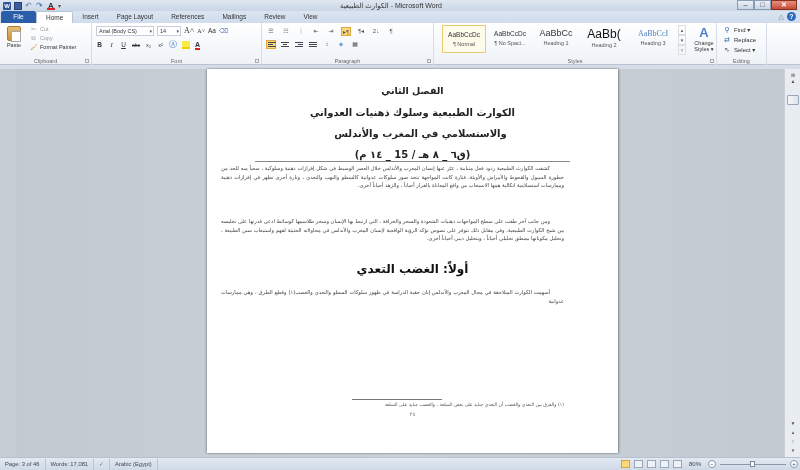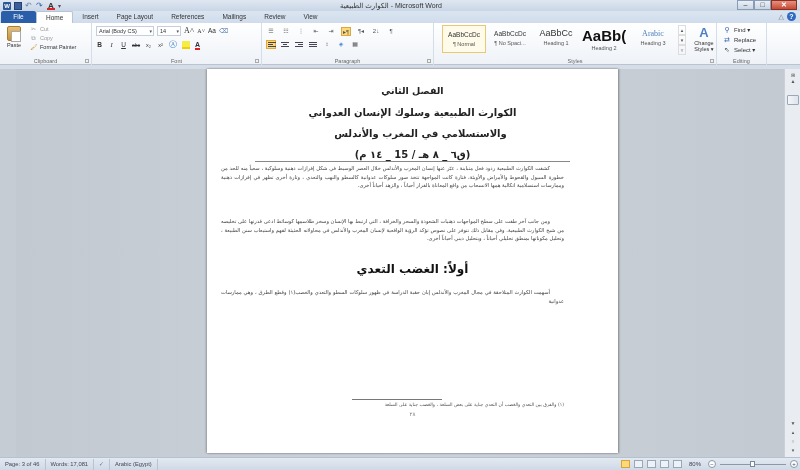--- a/index.html
+++ b/index.html
@@ -253,25 +253,25 @@
     </div>
     <div class="style-box" style="left:47px">
       <div class="style-preview">AaBbCcDc</div>
       <div class="style-name">¶ No Spaci...</div>
     </div>
     <div class="style-box" style="left:93px">
       <div class="style-preview" style="font-size:9px;margin-top:3px;color:#333">AaBbCc</div>
       <div class="style-name" style="margin-top:2px">Heading 1</div>
     </div>
     <div class="style-box" style="left:141px">
-      <div class="style-preview" style="font-size:15px;font-weight:bold;margin-top:2px;color:#111">AaBb(</div>
+      <div class="style-preview" style="font-size:12px;font-weight:normal;margin-top:2px;color:#111">AaBb(</div>
       <div class="style-name" style="margin-top:1px">Heading 2</div>
     </div>
     <div class="style-box" style="left:190px">
-      <div class="style-preview" style="font-size:8px;color:#4f81bd;font-family:'Liberation Serif',serif;margin-top:4px">Arabic</div>
+      <div class="style-preview" style="font-size:8px;color:#4f81bd;font-family:'Liberation Serif',serif;margin-top:4px">AaBbCcI</div>
       <div class="style-name" style="margin-top:2px">Heading 3</div>
     </div>
     <div class="gallery-scroll" style="left:237px">
       <div>▴</div>
       <div>▾</div>
       <div>▿</div>
     </div>
     <div class="change-styles" style="left:248px">
       <div class="cs-ic">A</div>
       <div class="cs-label">Change Styles ▾</div>
@@ -295,21 +295,21 @@
     </div>
     <div class="group-label">Editing</div>
   </div>
 </div>
 
 <div class="ruler-strip"></div>
 
 <div class="doc-area">
   <div class="page">
     <div class="chapter-title t1">الفصل الثاني</div>
-    <div class="chapter-title t2">الكوارث الطبيعية وسلوك الإنسان العدواني</div>
+    <div class="chapter-title t2">الكوارث الطبيعية وسلوك ذهنيات العدواني</div>
     <div class="chapter-title t3">والاستسلامي في المغرب والأندلس</div>
     <div class="chapter-title t4">(ق٦ _ ٨ هـ / 15 _ ١٤ م)</div>
     <div class="rule"></div>
     <p class="body-para p1">كشفت الكوارث الطبيعية ردود فعل متباينة ، عبّر عنها إنسان المغرب والأندلس خلال العصر الوسيط في شكل إفرازات ذهنية وسلوكية ، سعياً منه للحد من خطورة السيول والقحوط والأمراض والأوبئة، فتارة كانت المواجهة تتخذ صور سلوكات عدوانية كالسطو والنهب والتعدي ، وتارة أخرى تظهر في إفرازات ذهنية وممارسات استسلامية اتكالية همها الانسحاب من واقع المعاناة بالفرار أحياناً ، والزهد أحياناً أخرى.</p>
     <p class="body-para p2">ومن جانب آخر طفت على سطح المواجهات ذهنيات الشعوذة والسحر والخرافة ، التي ارتبط بها الإنسان وسخر طلاسمها كوسائط ادعى قدرتها على تخليصه من شبح الكوارث الطبيعية. وفي مقابل ذلك نتوفر على نصوص تؤكد الرؤية الواقعية لإنسان المغرب والأندلس في محاولاته الحثيثة لفهم واستيعاب سنن الطبيعة ، وتحليل مكوناتها بمنطق تحليلي أحياناً ، وبتحليل ديني أحياناً أخرى.</p>
     <div class="section-head">أولاً: الغضب التعدي</div>
     <p class="body-para p3">أسهمت الكوارث المتلاحقة في مجال المغرب والأندلس إبان حقبة الدراسة في ظهور سلوكات السطو والتعدي والغصب(١) وقطع الطرق ، وهي ممارسات عدوانية</p>
     <div class="fn-rule"></div>
     <div class="footnote">(١) والفرق بين التعدي والغصب أن التعدي جناية على بعض السلعة ، والغصب جناية على السلعة</div>
     <div class="page-num">٢٨</div>

